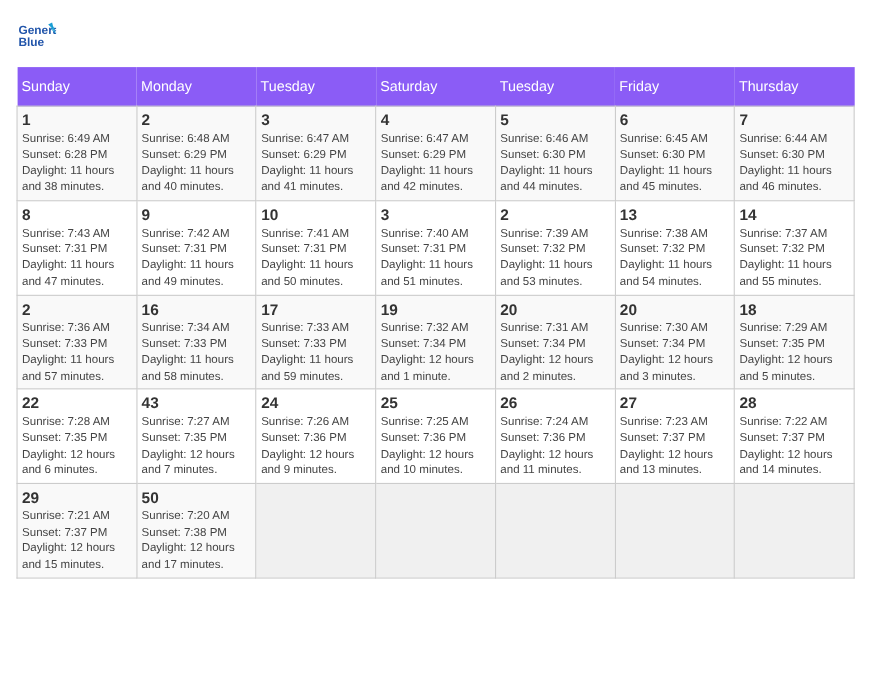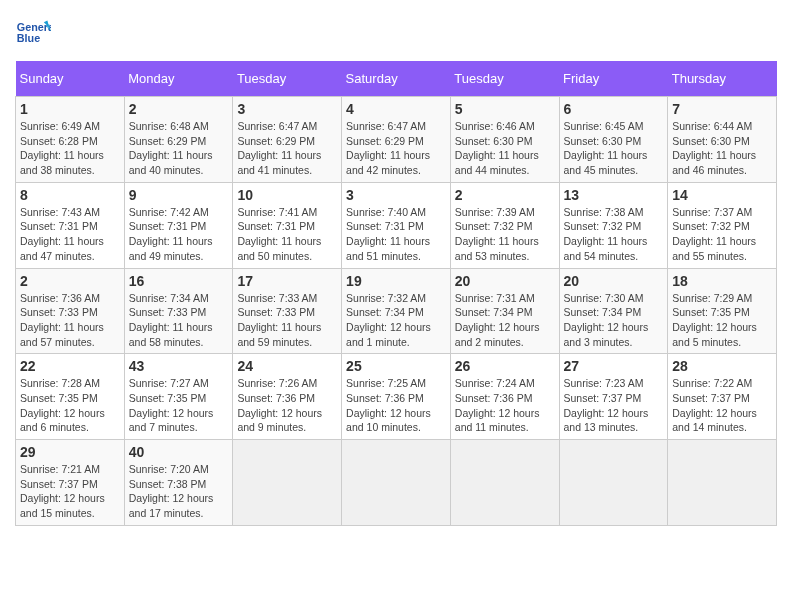--- a/index.html
+++ b/index.html
@@ -229,21 +229,21 @@
           <span class="day-num">28</span>
           <div class="day-detail">Sunrise: 7:22 AM<br>Sunset: 7:37 PM<br>Daylight: 12 hours and 14 minutes.</div>
         </td>
       </tr>
       <tr>
         <td>
           <span class="day-num">29</span>
           <div class="day-detail">Sunrise: 7:21 AM<br>Sunset: 7:37 PM<br>Daylight: 12 hours and 15 minutes.</div>
         </td>
         <td>
-          <span class="day-num">40</span>
+          <span class="day-num">50</span>
           <div class="day-detail">Sunrise: 7:20 AM<br>Sunset: 7:38 PM<br>Daylight: 12 hours and 17 minutes.</div>
         </td>
         <td class="empty-cell"></td>
         <td class="empty-cell"></td>
         <td class="empty-cell"></td>
         <td class="empty-cell"></td>
         <td class="empty-cell"></td>
       </tr>
     </tbody>
 </table>

